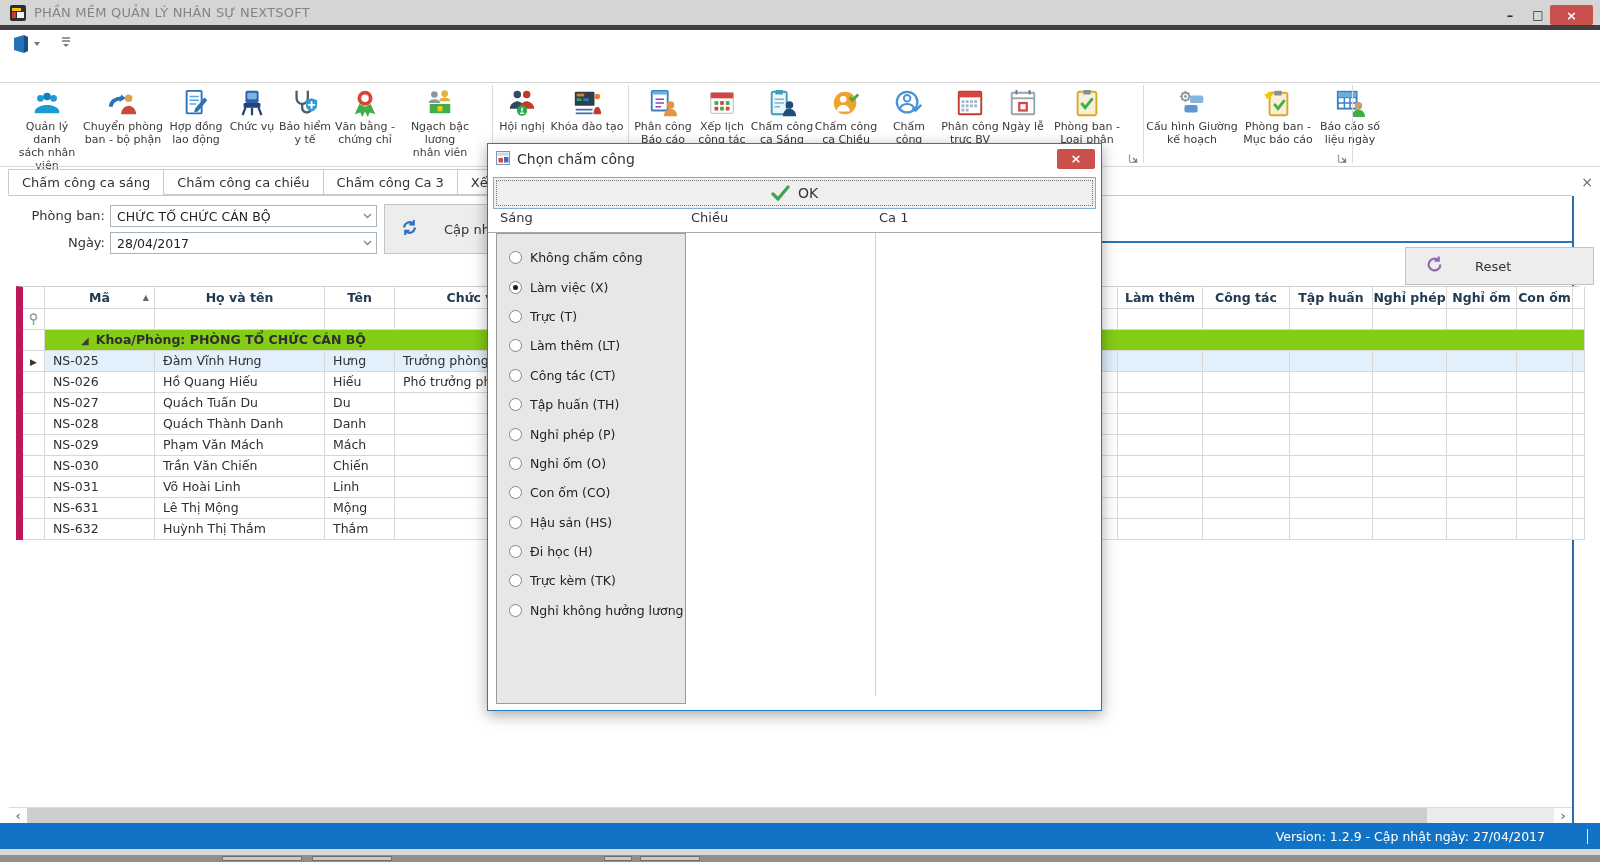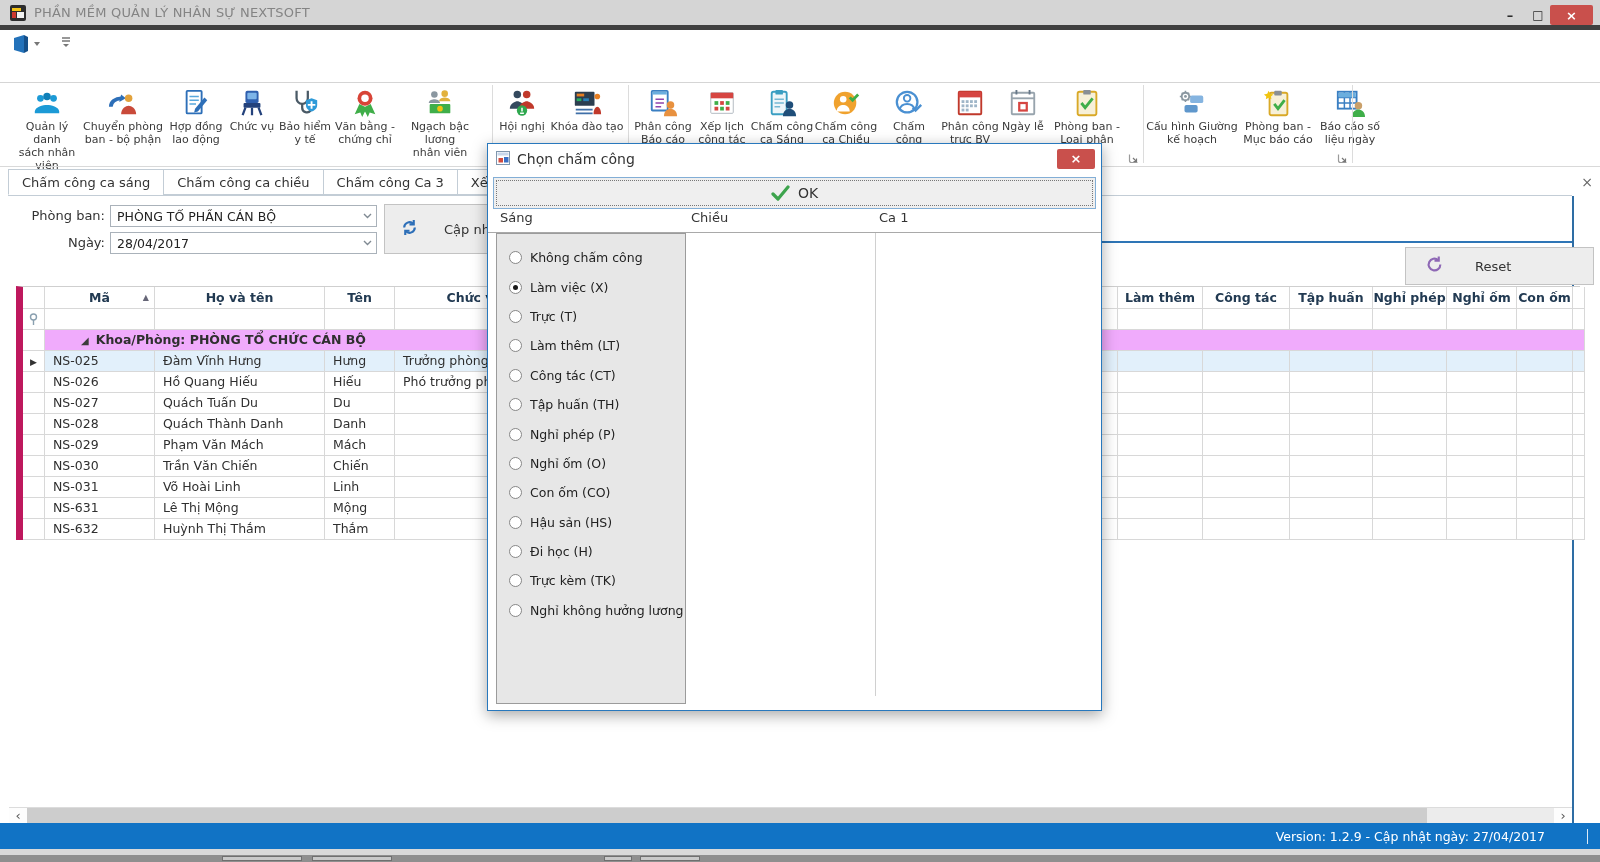--- a/index.html
+++ b/index.html
@@ -70,21 +70,21 @@
   .blue-line{position:absolute;left:1090px;top:241px;width:482px;height:2px;background:#2e75b6;}
 
   
   .grid{position:absolute;left:16px;top:286px;width:1564px;border-left:7px solid #be185d;border-top:1px solid #cfcfcf;}
   .grow{display:grid;grid-template-columns:22px 110px 170px 70px 160px 563px 85px 87px 83px 74px 70px 56px 12px;}
   .gc{border-right:1px solid #d8d8d8;border-bottom:1px solid #d8d8d8;height:21px;line-height:20px;
       font-size:12.5px;color:#2f2f2f;padding-left:8px;white-space:nowrap;overflow:hidden;background:#fff;}
   .gc.h{height:22px;line-height:21px;font-weight:bold;color:#223a52;text-align:center;padding-left:0;position:relative;}
   .gc.ind{padding-left:0;text-align:center;}
   .sort{position:absolute;right:5px;top:0;font-size:8px;color:#667;}
-  .grp{background:#f0abfc;font-weight:bold;grid-column:2/-1;padding-left:36px;}
+  .grp{background:#84cc16;font-weight:bold;grid-column:2/-1;padding-left:36px;}
   .grp .tri{font-size:10px;color:#3c3c3c;margin-right:7px;}
   .sel .gc{background:#e2f0fb;}
   .sel .gc.ind{background:#fff;}
   .rowind{font-size:9px;color:#333;}
   .filtericon svg{vertical-align:middle;}
 
   
   .hscroll{position:absolute;left:9px;top:807px;width:1563px;height:17px;background:#ececec;
            border-top:1px solid #dcdcdc;display:flex;}
   .sarrow{width:18px;height:16px;background:#fdfdfd;text-align:center;line-height:15px;
@@ -460,21 +460,21 @@
     <span class="dtab">Chấm công Ca 3</span>
     <span class="dtab">Xếp lịch c</span>
   </div>
   <span class="dtab-close">×</span>
 
   <div class="content-bg"></div>
   <div class="panel-right-border"></div>
 
   <span class="form-label" style="left:0;top:205px">Phòng ban:</span>
   <div class="combo" style="top:205px">
-    <span class="val">PHÒNG TỔ PHẦN CÁN BỘ</span>
+    <span class="val">CHỨC TỔ CHỨC CÁN BỘ</span>
     <span class="drop">
         <svg width="9" height="6" viewBox="0 0 9 6">
           <path d="M1 1l3.5 3.5L8 1" stroke="#808a93" fill="none" stroke-width="1.4"></path>
         </svg>
       </span>
   </div>
   <span class="form-label" style="left:0;top:232px">Ngày:</span>
   <div class="combo" style="top:232px">
     <span class="val">28/04/2017</span>
     <span class="drop">

